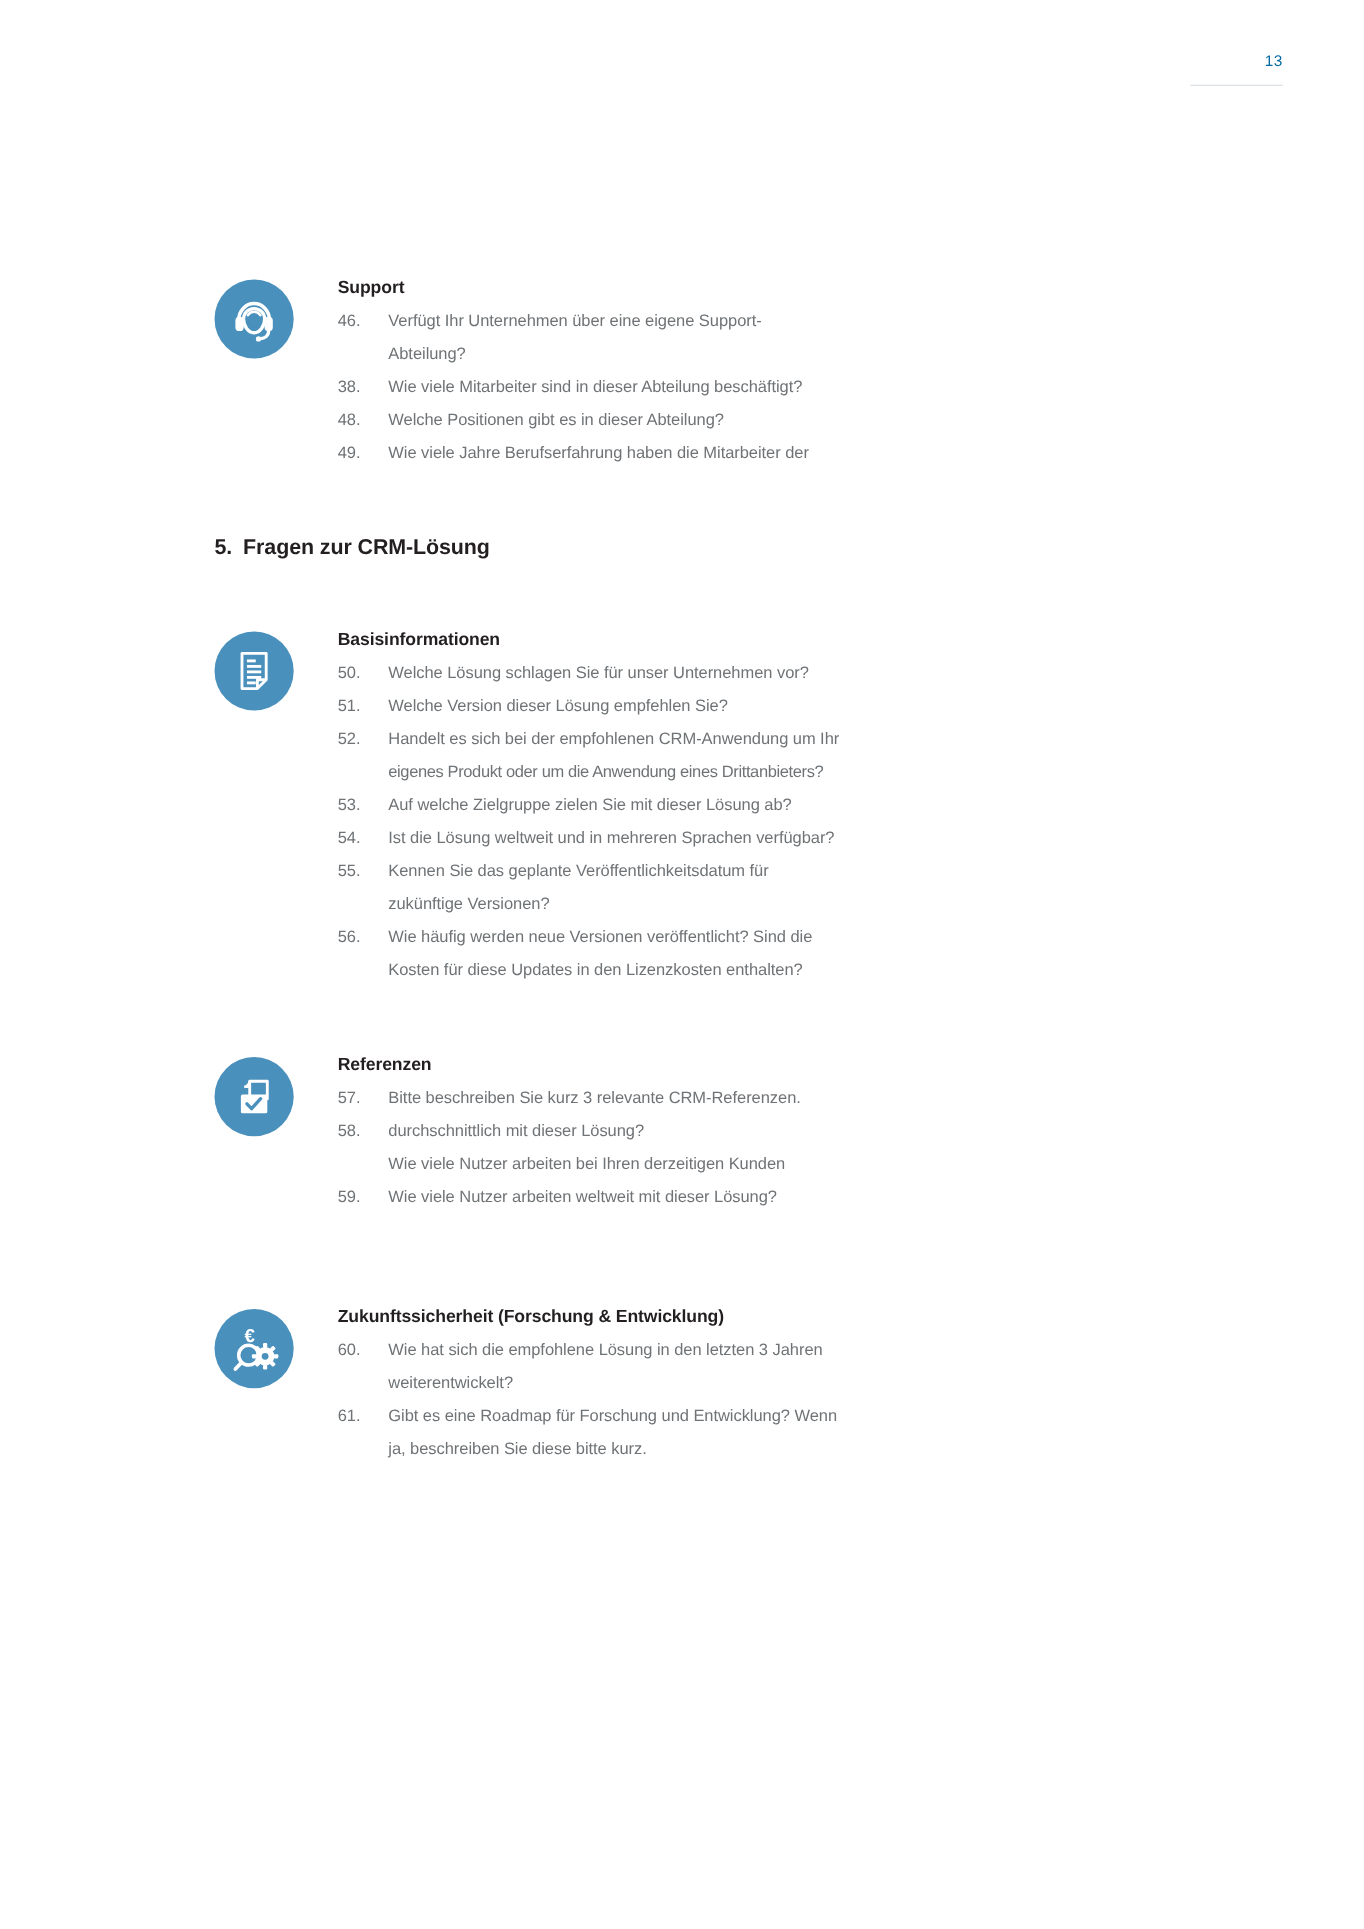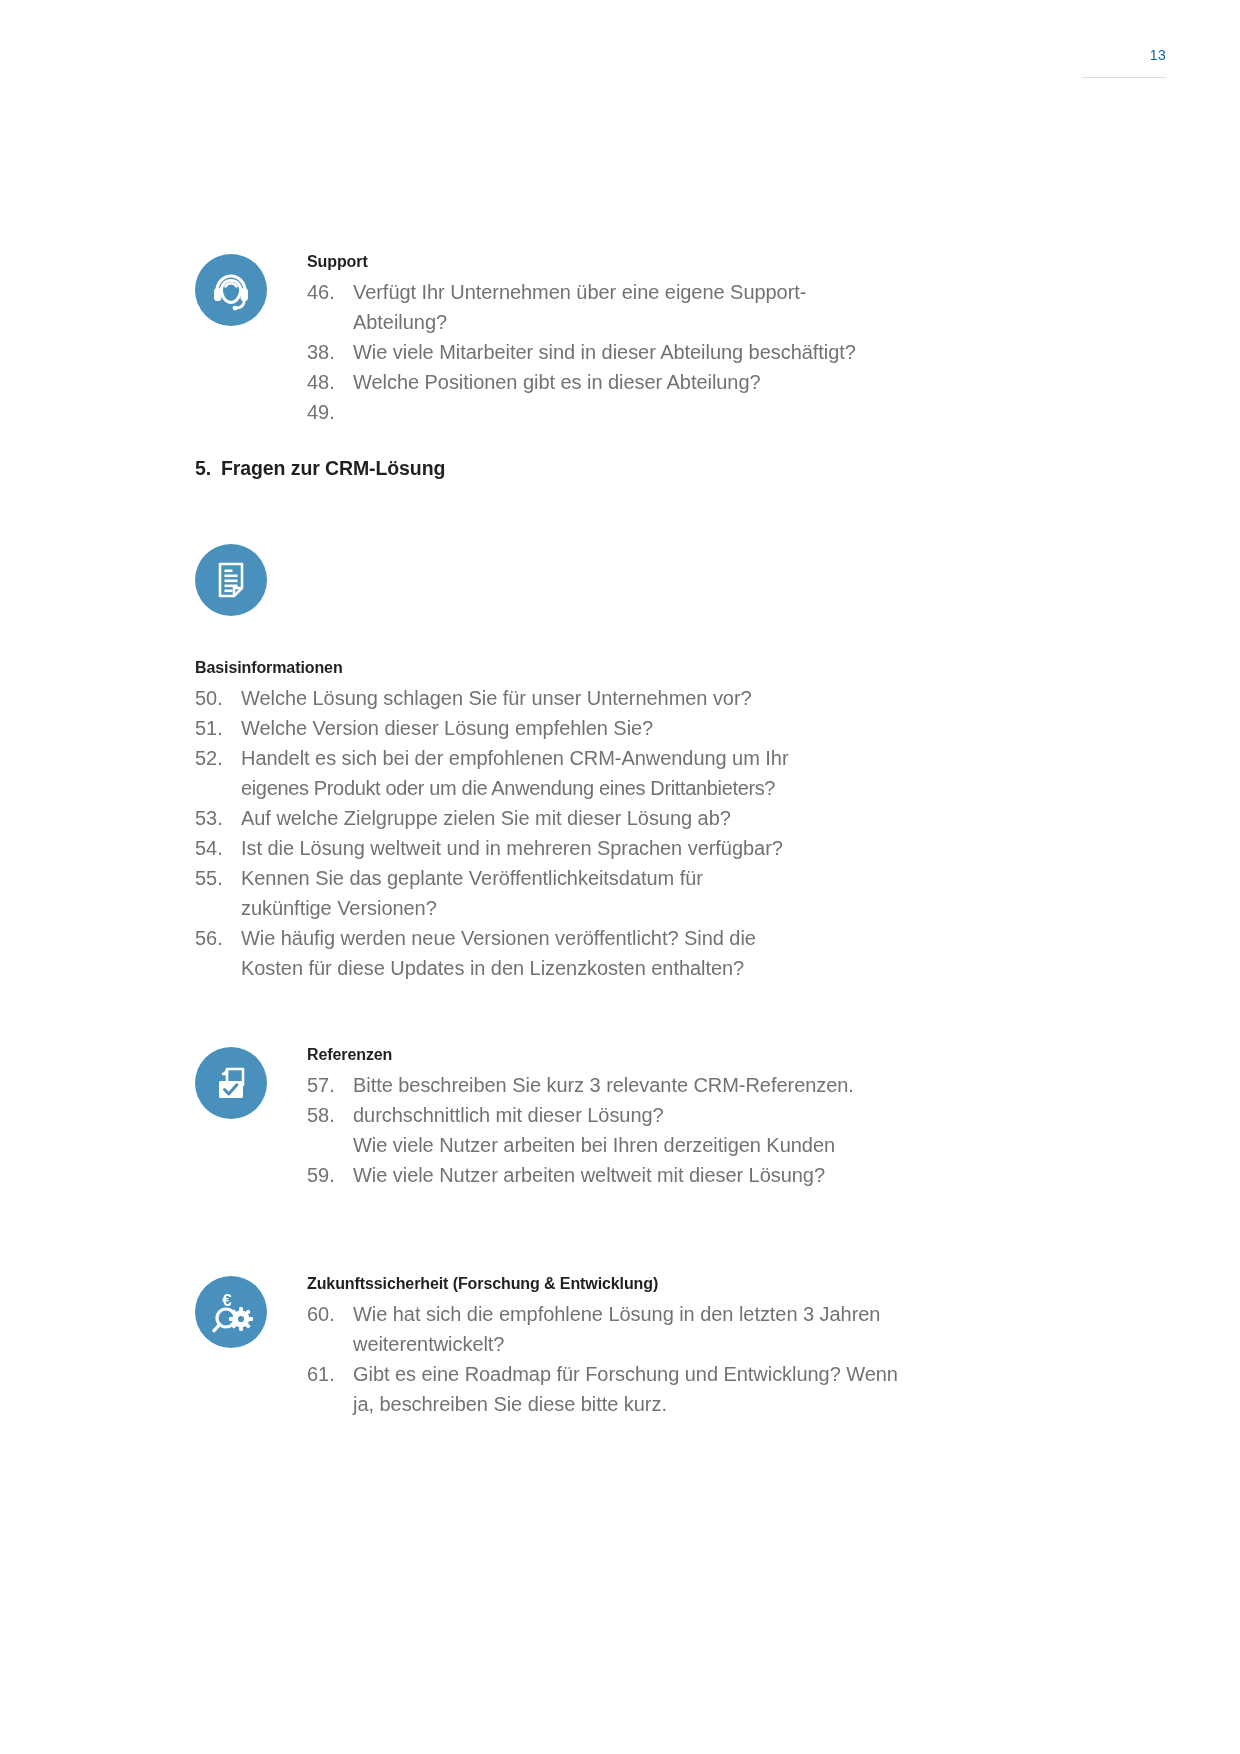--- a/index.html
+++ b/index.html
@@ -88,21 +88,21 @@
 
   
   ol.questions {
     list-style: none;
     margin: 0;
     padding: 0;
   }
   ol.questions li {
     position: relative;
     padding-left: 46px;
-    font-size: 20px;
+    font-size: 15px;
     line-height: 30px;
     color: #6f7376;
     letter-spacing: -0.05px;
     margin: 0;
   }
   ol.questions li .num {
     position: absolute;
     left: 0;
     top: 0;
     width: 38px;
@@ -128,21 +128,21 @@
   }
   .section-heading .sec-num {
     position: absolute;
     left: 0;
     top: 0;
   }
 
   
   .block-support      { margin-top: 250px; }
   .block-section5     { margin-top: 60px; }
-  .block-basis        { margin-top: 60px; flex-direction: column; }
+  .block-basis        { margin-top: 60px; }
   .block-referenzen   { margin-top: 60px; }
   .block-zukunft      { margin-top: 82px; }
 </style>
 </head>
 <body>
 
 <div class="page-header">
   <span class="page-number">13</span>
   <div class="header-rule"></div>
 </div>
@@ -180,20 +180,21 @@
         <li>
           <span class="num">38.</span>
           <span class="qtext">Wie viele Mitarbeiter sind in dieser Abteilung beschäftigt?</span>
         </li>
         <li>
           <span class="num">48.</span>
           <span class="qtext">Welche Positionen gibt es in dieser Abteilung?</span>
         </li>
         <li>
           <span class="num">49.</span>
+          <span class="qtext">Wie viele Jahre Berufserfahrung haben die Mitarbeiter der</span>
         </li>
       </ol>
     </div>
   </div>
 
   <div class="section-heading block-section5">
     <span class="sec-num">5.</span>
     <span>Fragen zur CRM-Lösung</span>
   </div>
 

